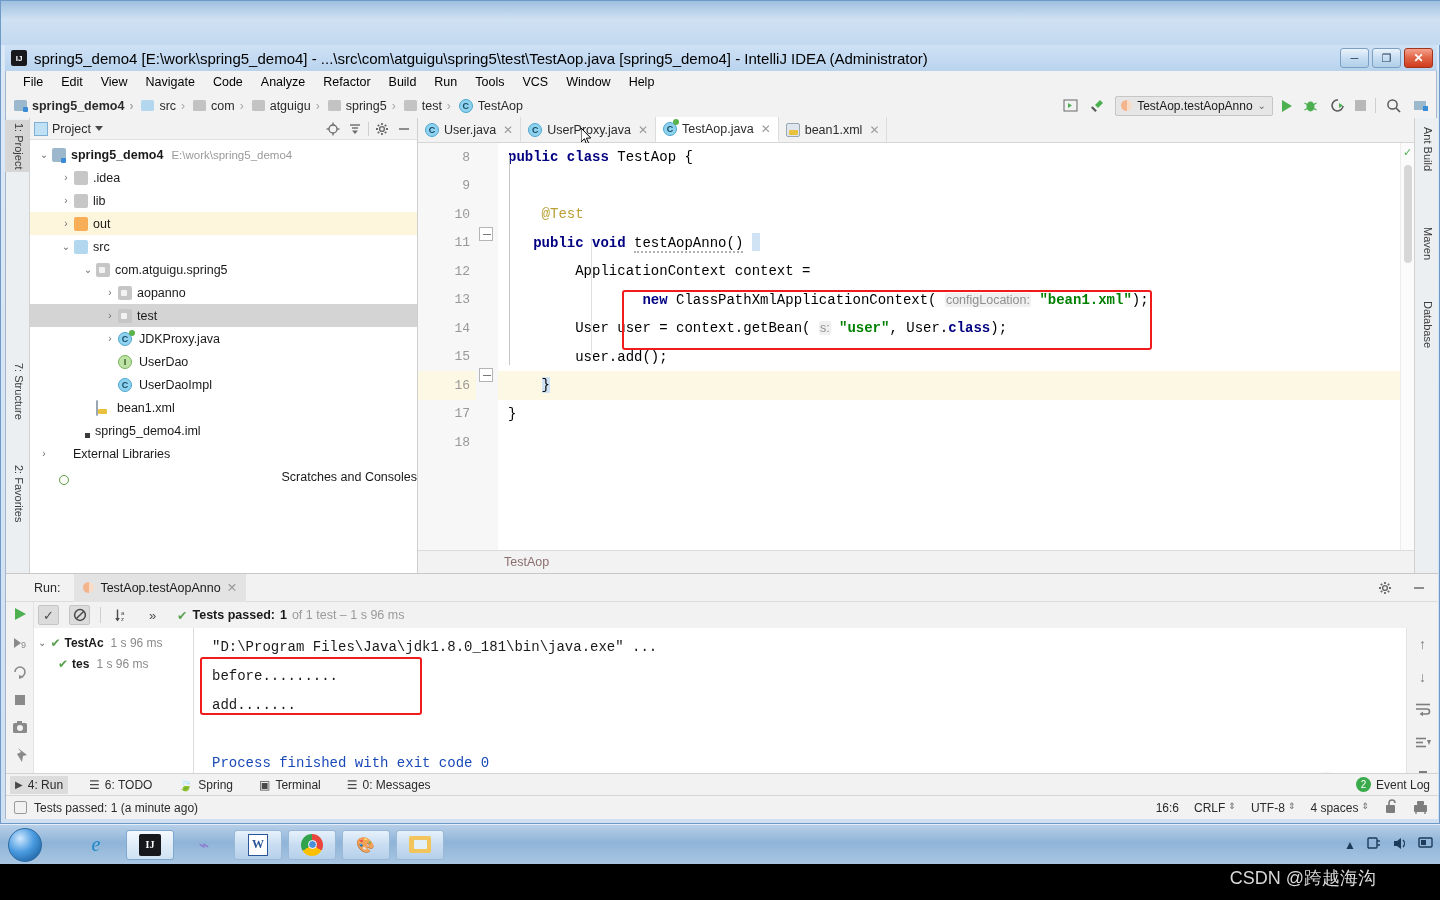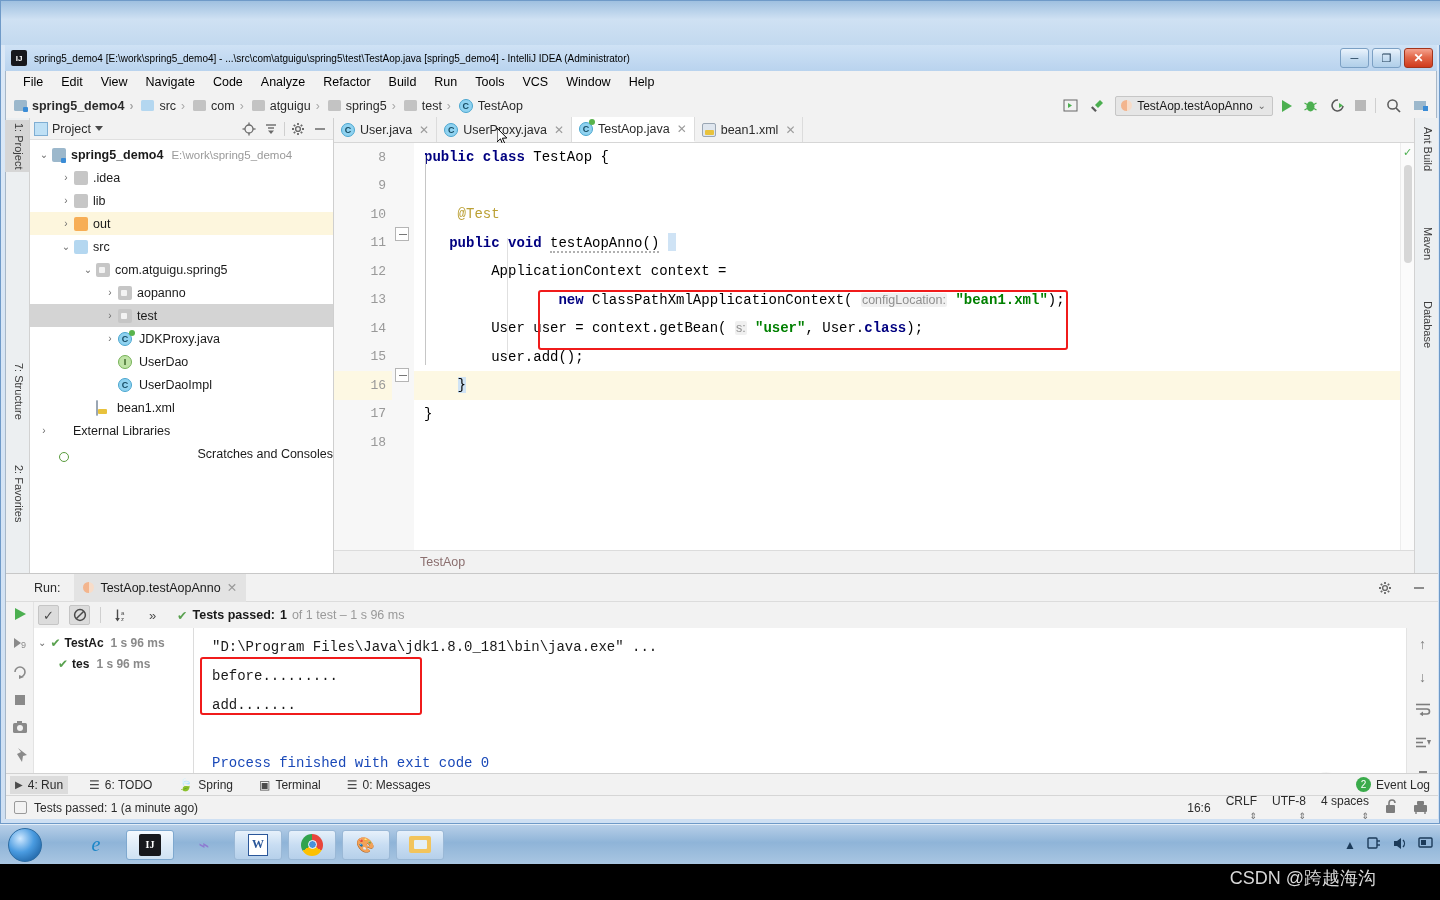--- a/index.html
+++ b/index.html
@@ -17,21 +17,21 @@
 
   
   #titlebar { position:absolute; left:4px; top:44px; width:1432px; height:26px;
     background:linear-gradient(180deg,#cfe2f5 0%,#b9d3ee 100%);
     display:flex; align-items:center; }
   #ij-ico { width:16px; height:16px; margin:0 7px 0 6px; background:#17181c;
      border-radius:2px; position:relative; flex:none; }
   #ij-ico:before{content:"IJ"; position:absolute; inset:0; color:#fff; font-size:8px;
      font-weight:bold; display:flex; align-items:center; justify-content:center;
      font-family:"Liberation Sans",sans-serif;}
-  #title-text { font-size:10px; color:#000; white-space:nowrap; }
+  #title-text { font-size:15px; color:#000; white-space:nowrap; }
   .wbtns { position:absolute; right:4px; top:3px; display:flex; gap:3px; }
   .wbtn { width:29px; height:20px; border:1px solid #7ba0c4; border-radius:3px;
     background:linear-gradient(180deg,#eaf3fc 0%,#c7ddf1 50%,#b0cfe9 100%);
     display:flex; align-items:center; justify-content:center; color:#16344f; font-size:11px;}
   .wbtn.close { background:linear-gradient(180deg,#f5a38f 0%,#e2684a 45%,#cf3a1c 100%);
     border-color:#a3341b; color:#fff; font-weight:bold; font-size:12px; }
 
   
   #app { position:absolute; left:4px; top:70px; width:1432px; height:748px; background:#f2f2f2;
     border-left:1px solid #a7b7c7; border-right:1px solid #a7b7c7; }
@@ -78,21 +78,21 @@
   .vlabel { position:absolute; left:-1px; writing-mode:vertical-rl; font-size:11px;
      color:#3c3c3c; white-space:nowrap; padding:3px 4px; width:24px; text-align:left;}
   .vlabel.active { background:#d6d6d6; }
 
   
   #rstrip { width:24px; background:#eceff1; border-left:1px solid #d2d2d2; position:relative;}
   .vlabel-r { position:absolute; right:0px; writing-mode:vertical-rl; font-size:11px;
      color:#3c3c3c; white-space:nowrap; padding:3px 4px; width:24px;}
 
   
-  #project { width:304px; background:#fff; display:flex; flex-direction:column;
+  #project { width:388px; background:#fff; display:flex; flex-direction:column;
      border-right:1px solid #cfcfcf;}
   #proj-head { height:22px; background:#f2f2f2; display:flex; align-items:center;
      padding:0 4px; gap:4px; border-bottom:1px solid #e0e0e0;}
   #proj-head .tlabel { font-size:12.5px; color:#2b2b2b; }
   .caret-dn { width:0;height:0;border-left:4px solid transparent;border-right:4px solid transparent;
      border-top:5px solid #4a4a4a; }
   #proj-head .sp { flex:1; }
   #tree { flex:1; overflow:hidden; padding-top:3px; font-size:12.5px; }
   .node { height:23px; display:flex; align-items:center; padding-left:6px; white-space:nowrap;}
   .node.sel { background:#d4d4d4; }
@@ -198,21 +198,21 @@
   .rtb.pressed { background:#dcdcdc; border:1px solid #c5c5c5; border-radius:2px;}
   #passed { font-size:12.5px; color:#1a1a1a; margin-left:4px; display:flex; align-items:center; gap:5px;}
   #passed .g { color:#59a14f; }
   #passed .dim { color:#9a9a9a; }
   #run-split { flex:1; display:flex; min-height:0; }
   #testtree { width:160px; background:#fff; border-right:1px solid #dcdcdc; font-size:12px;
      padding-top:4px; position:relative;}
   .ttnode { height:21px; display:flex; align-items:center; gap:4px; padding-left:4px; }
   .ttnode .chk { color:#59a14f; font-size:12px; }
   .ttnode .nm { font-weight:bold; color:#1a1a1a;text-align:right; }
-  .ttnode .tm { color:#8a8a8a; font-weight:bold; margin-left:3px;}
+  .ttnode .tm { color:#8a8a8a; font-weight:normal; margin-left:3px;}
   #tt-scroll { position:absolute; bottom:2px; left:20px; width:70px; height:8px;
      background:#d4d4d4; border-radius:4px;}
   #console { flex:1; background:#fff; position:relative; overflow:hidden;
      font-family:"Liberation Mono", monospace; font-size:14px;}
   .cline { padding-left:18px; height:29px; line-height:29px; white-space:pre; }
   .cline.blue { color:#1a49b8; }
   #redbox-console { position:absolute; left:6px; top:29px; width:222px; height:58px;
      border:2.5px solid #f01b1b; border-radius:3px; pointer-events:none;}
   #run-rbar { width:32px; background:#f2f2f2; display:flex; flex-direction:column;
      align-items:center; padding-top:8px; gap:17px; border-left:1px solid #e3e3e3;}
@@ -227,21 +227,21 @@
   .bb.active { background:#dcdcdc; }
   #bb-right { position:absolute; right:8px; display:flex; align-items:center; gap:5px;}
   #evt-badge { width:15px;height:15px;border-radius:50%;background:#3aab4b;color:#fff;
      font-size:10px; display:flex; align-items:center; justify-content:center;}
 
   
   #statusbar { position:absolute; left:0; bottom:0; width:1432px; height:24px;
      background:#f2f2f2; border-top:1px solid #d6d6d6; display:flex; align-items:center;
      padding-left:8px; font-size:12px; color:#2b2b2b; gap:7px;}
   #sb-right { position:absolute; right:10px; display:flex; align-items:center; gap:15px;}
-  .sb-sel { display:flex; align-items:flex-end; gap:3px;flex-direction:column;}
+  .sb-sel { display:flex; align-items:flex-start; gap:3px;}
   .sb-sel .ar { color:#6a6a6a; font-size:9px;}
 
   
   #taskbar { position:absolute; left:0; top:824px; width:1440px; height:40px;
      background:linear-gradient(180deg,#b7cfe8 0%,#8fb4d8 45%,#a9c6e2 100%);
      border-top:1px solid #e4eef8; display:flex; align-items:center; padding-left:8px; gap:6px;}
   #orb { width:34px;height:34px;border-radius:50%;
      background:radial-gradient(circle at 35% 30%,#cfe8ff 0%,#4a9be0 45%,#10508f 100%);
      border:1px solid #2c6ca3; position:relative; flex:none;}
   .tbtn { width:48px;height:30px; border:1px solid #9ab8d6; border-radius:3px;
@@ -507,20 +507,24 @@
                 <span class="i-class">C</span>
               </span>
             <span class="nlabel">UserDaoImpl</span>
           </div>
 
           <div class="node" style="padding-left:66px;">
             <span class="ico"><span class="i-xml"></span></span>
             <span class="nlabel">bean1.xml</span>
           </div>
 
+          <div class="node" style="padding-left:44px;">
+            <span class="ico"><span class="i-iml"></span></span>
+            <span class="nlabel">spring5_demo4.iml</span>
+          </div>
 
           <div class="node" style="padding-left:6px;">
             <span class="arrow">›</span>
             <span class="ico"><span class="i-lib"></span></span>
             <span class="nlabel">External Libraries</span>
           </div>
 
           <div class="node" style="padding-left:22px;justify-content:space-between;">
             <span class="ico"><span class="i-scr"></span></span>
             <span class="nlabel">Scratches and Consoles</span>

